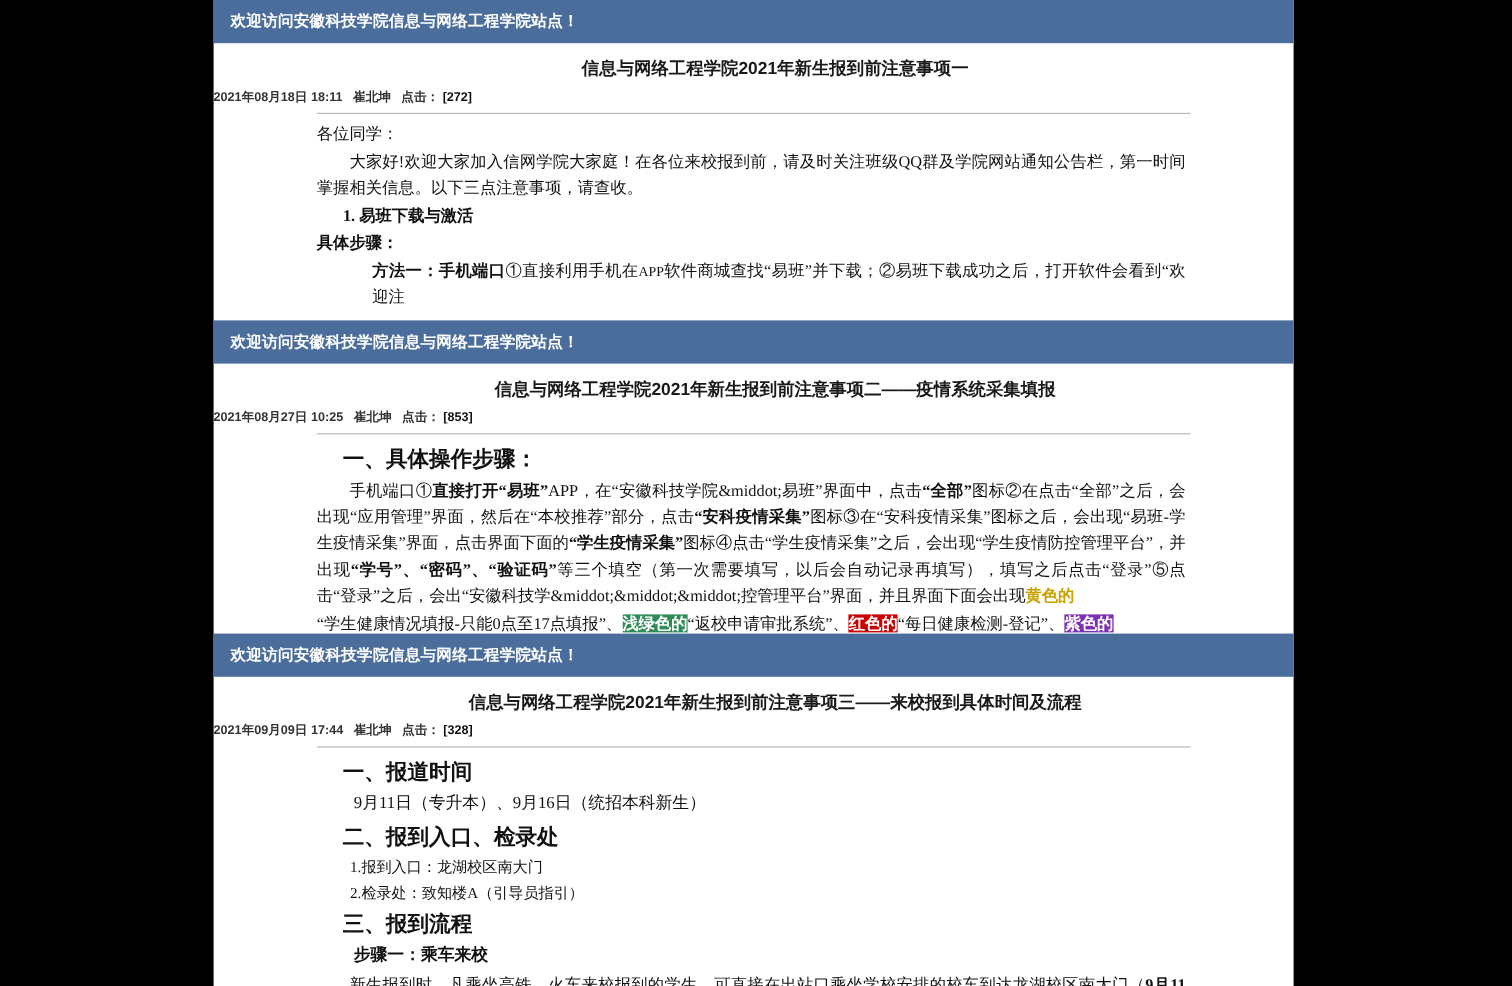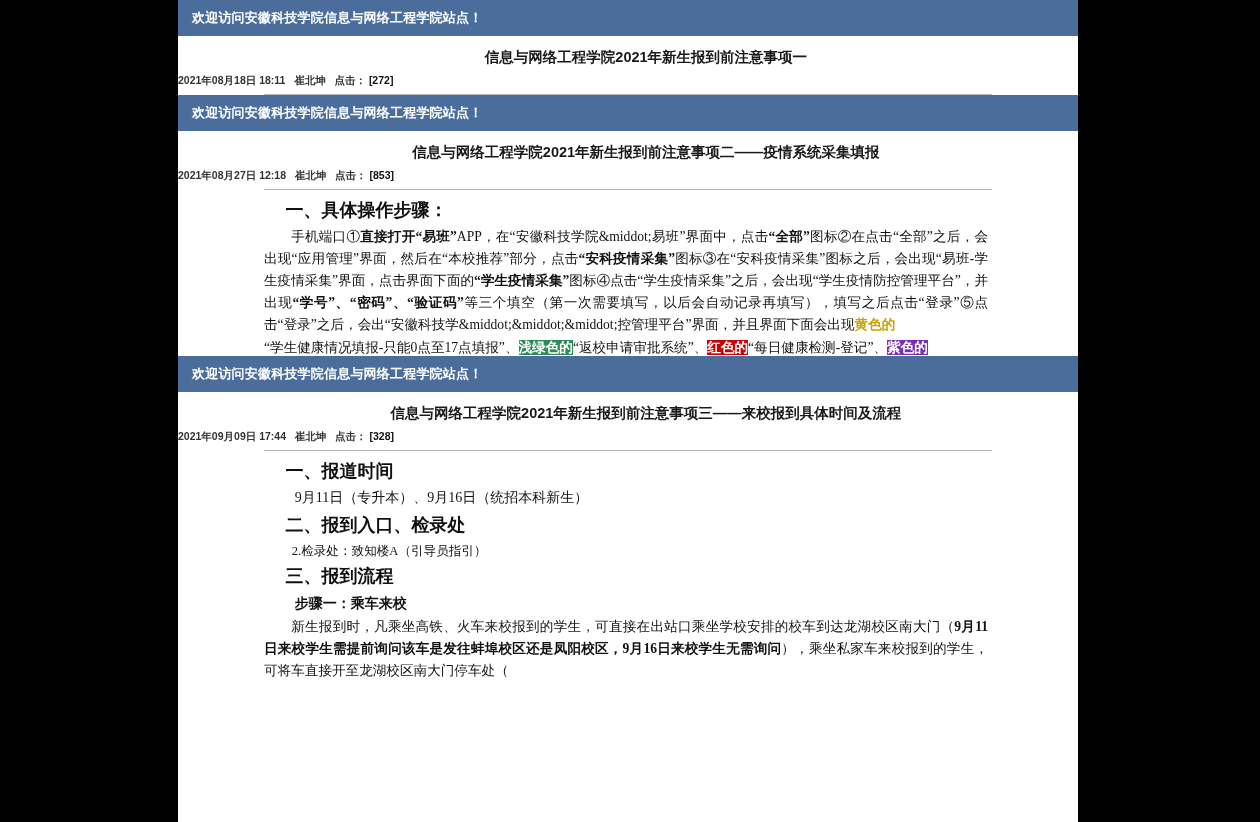--- a/index.html
+++ b/index.html
@@ -101,27 +101,34 @@
     <div class="art-title">信息与网络工程学院2021年新生报到前注意事项一</div>
     <div class="art-meta">
       <span>2021年08月18日 18:11</span>
       <span>&nbsp;</span>
       <span>崔北坤</span>
       <span>&nbsp;</span>
       <span>点击：</span>
       <span class="count">[272]</span>
     </div>
     <div class="rule"></div>
+    <div class="body-text clip1">
+      <p>各位同学：</p>
+      <p class="ind1">大家好!欢迎大家加入信网学院大家庭！在各位来校报到前，请及时关注班级QQ群及学院网站通知公告栏，第一时间掌握相关信息。以下三点注意事项，请查收。</p>
+      <p class="b ind15">1. 易班下载与激活</p>
+      <p class="b">具体步骤：</p>
+      <p class="ind25"><b>方法一：手机端口</b>①直接利用手机在<span class="small">APP</span>软件商城查找“易班”并下载；②易班下载成功之后，打开软件会看到“欢迎注</p>
+    </div>
   </div>
 
   <div class="article">
     <div class="banner">欢迎访问安徽科技学院信息与网络工程学院站点！</div>
     <div class="art-title">信息与网络工程学院2021年新生报到前注意事项二——疫情系统采集填报</div>
     <div class="art-meta">
-      <span>2021年08月27日 12:18</span>
+      <span>2021年08月27日 10:25</span>
       <span>&nbsp;</span>
       <span>崔北坤</span>
       <span>&nbsp;</span>
       <span>点击：</span>
       <span class="count">[853]</span>
     </div>
     <div class="rule"></div>
     <div class="body-text clip2">
       <p class="sec-h">一、具体操作步骤：</p>
       <p class="ind1"><span id="a2-para"><span>手机端口①</span><b>直接打开“易班”</b><span>APP，在“安徽科技学院&amp;middot;易班”界面中，点击</span><b>“全部”</b><span>图标②在点击“全部”之后，会出现“应用管理”界面，然后在“本校推荐”部分，点击</span><b>“安科疫情采集”</b><span>图标③在“安科疫情采集”图标之后，会出现“易班-学生疫情采集”界面，点击界面下面的</span><b>“学生疫情采集”</b><span>图标④点击“学生疫情采集”之后，会出现“学生疫情防控管理平台”，并出现</span><b>“学号”、“密码”、“验证码”</b><span>等三个填空（第一次需要填写，以后会自动记录再填写），填写之后点击“登录”⑤点击“登录”之后，会出“安徽科技学&amp;middot;&amp;middot;&amp;middot;控管理平台”界面，并且界面下面会出现</span></span><span class="yellow-b">黄色的</span></p>
@@ -141,20 +148,21 @@
       <span>&nbsp;</span>
       <span>点击：</span>
       <span class="count">[328]</span>
     </div>
     <div class="rule"></div>
     <div class="body-text clip3">
       <div id="a3-sections">
           <p class="sec-h">一、报道时间</p>
           <p class="ind3" style="font-size: 14px;">9月11日（专升本）、9月16日（统招本科新生）</p>
           <p class="sec-h">二、报到入口、检录处</p>
+          <p class="ind3" style="font-size: 12.6px;">1.报到入口：龙湖校区南大门</p>
           <p class="ind3" style="font-size: 12.6px;">2.检录处：致知楼A（引导员指引）</p>
           <p class="sec-h">三、报到流程</p>
         </div>
       <p class="sec-h2">步骤一：乘车来校</p>
       <p class="ind1"><span id="a3-step1"><span>新生报到时，凡乘坐高铁、火车来校报到的学生，可直接在出站口乘坐学校安排的校车到达龙湖校区南大门（</span><b>9月11日来校学生需提前询问该车是发往蚌埠校区还是凤阳校区，9月16日来校学生无需询问</b><span>），乘坐私家车来校报到的学生，可将车直接开至龙湖校区南大门停车处（</span></span></p>
 
     </div>
   </div>
 
 </div>

